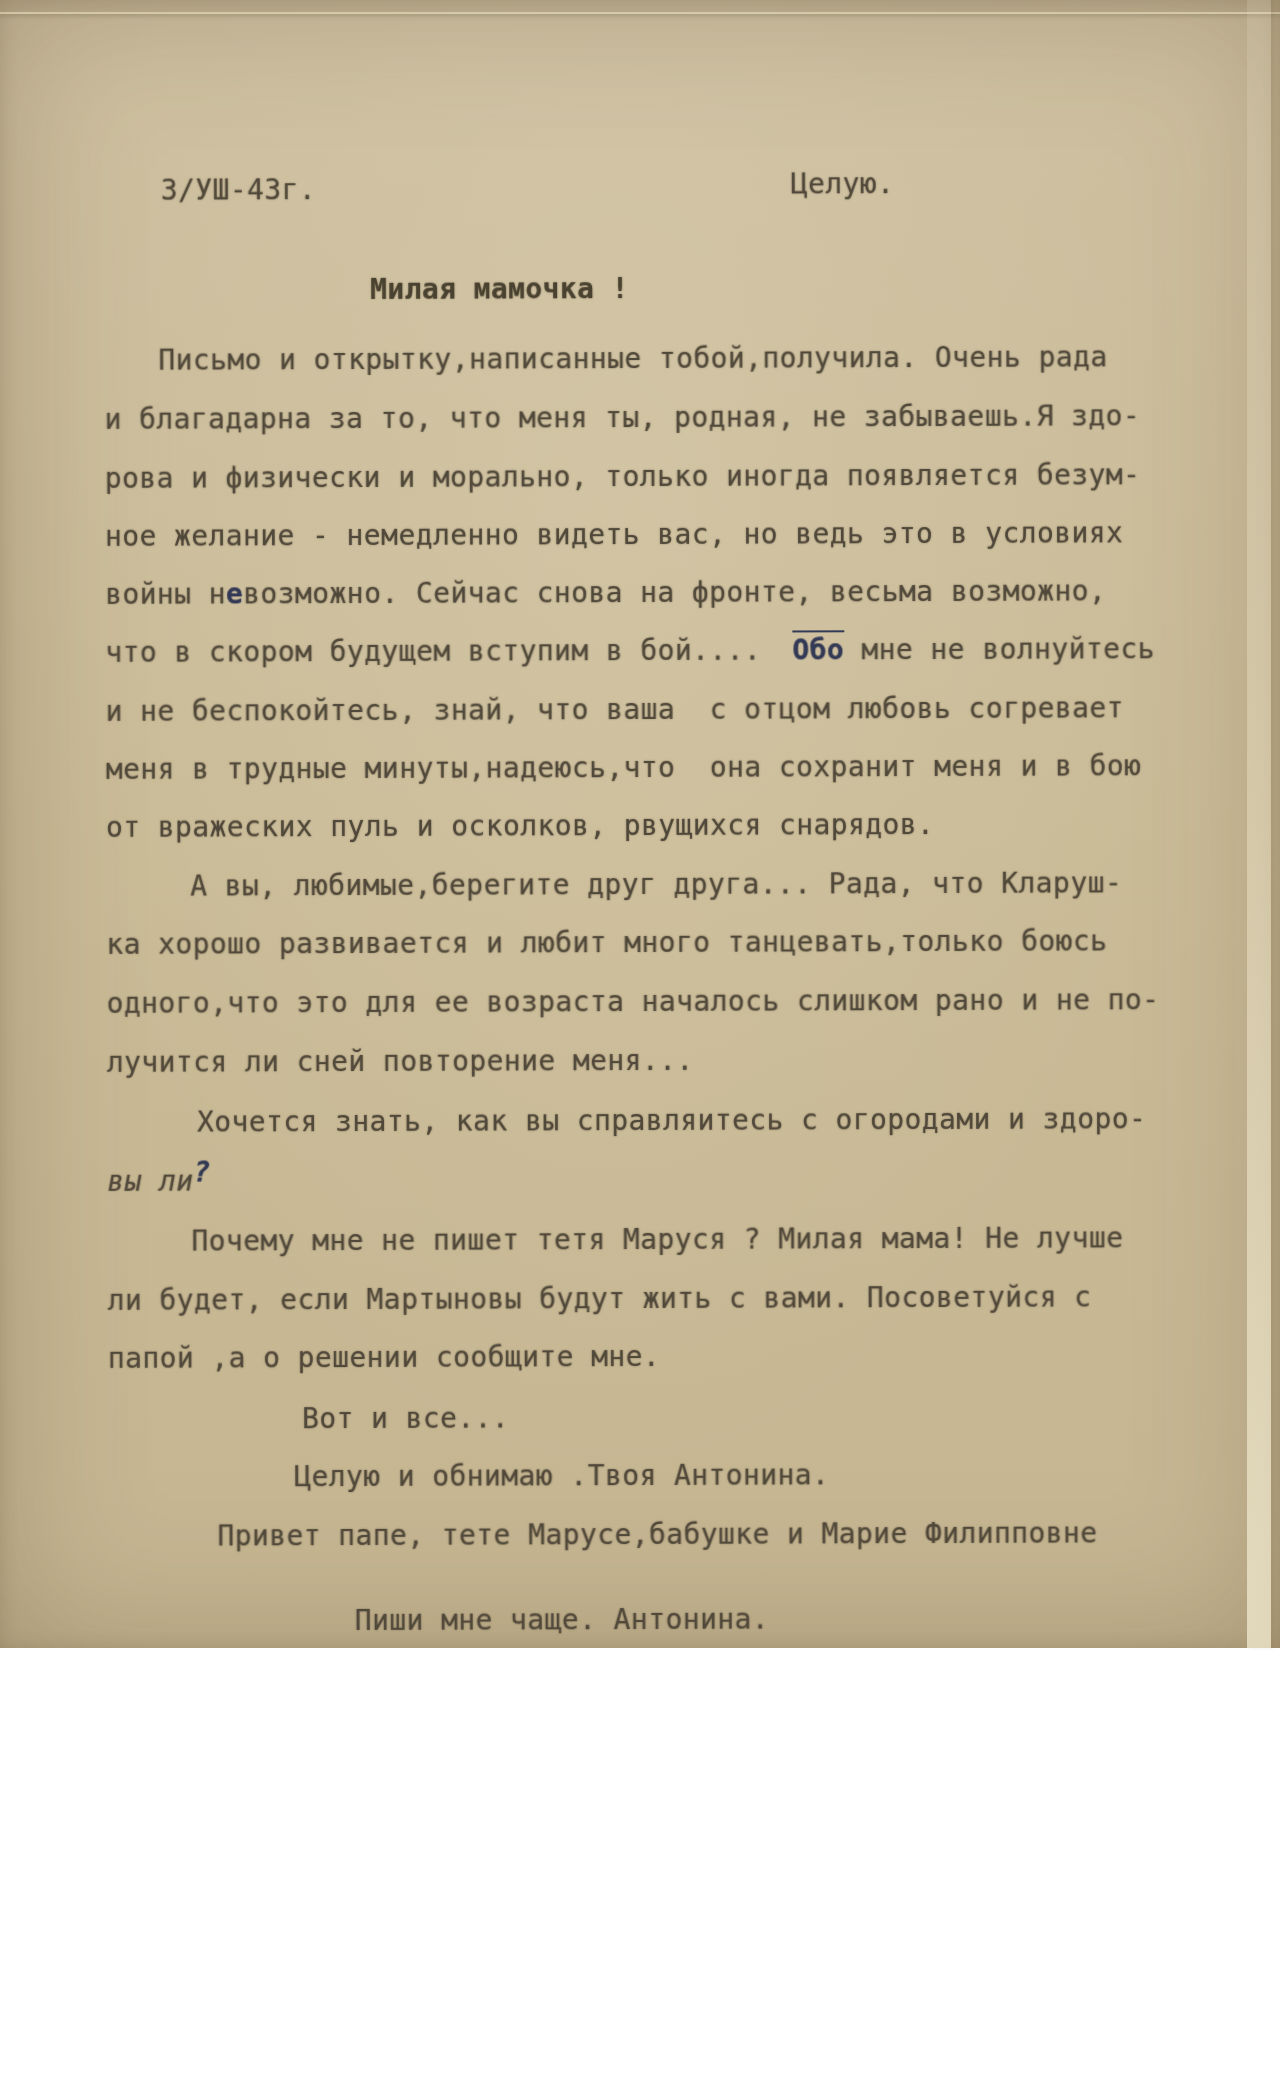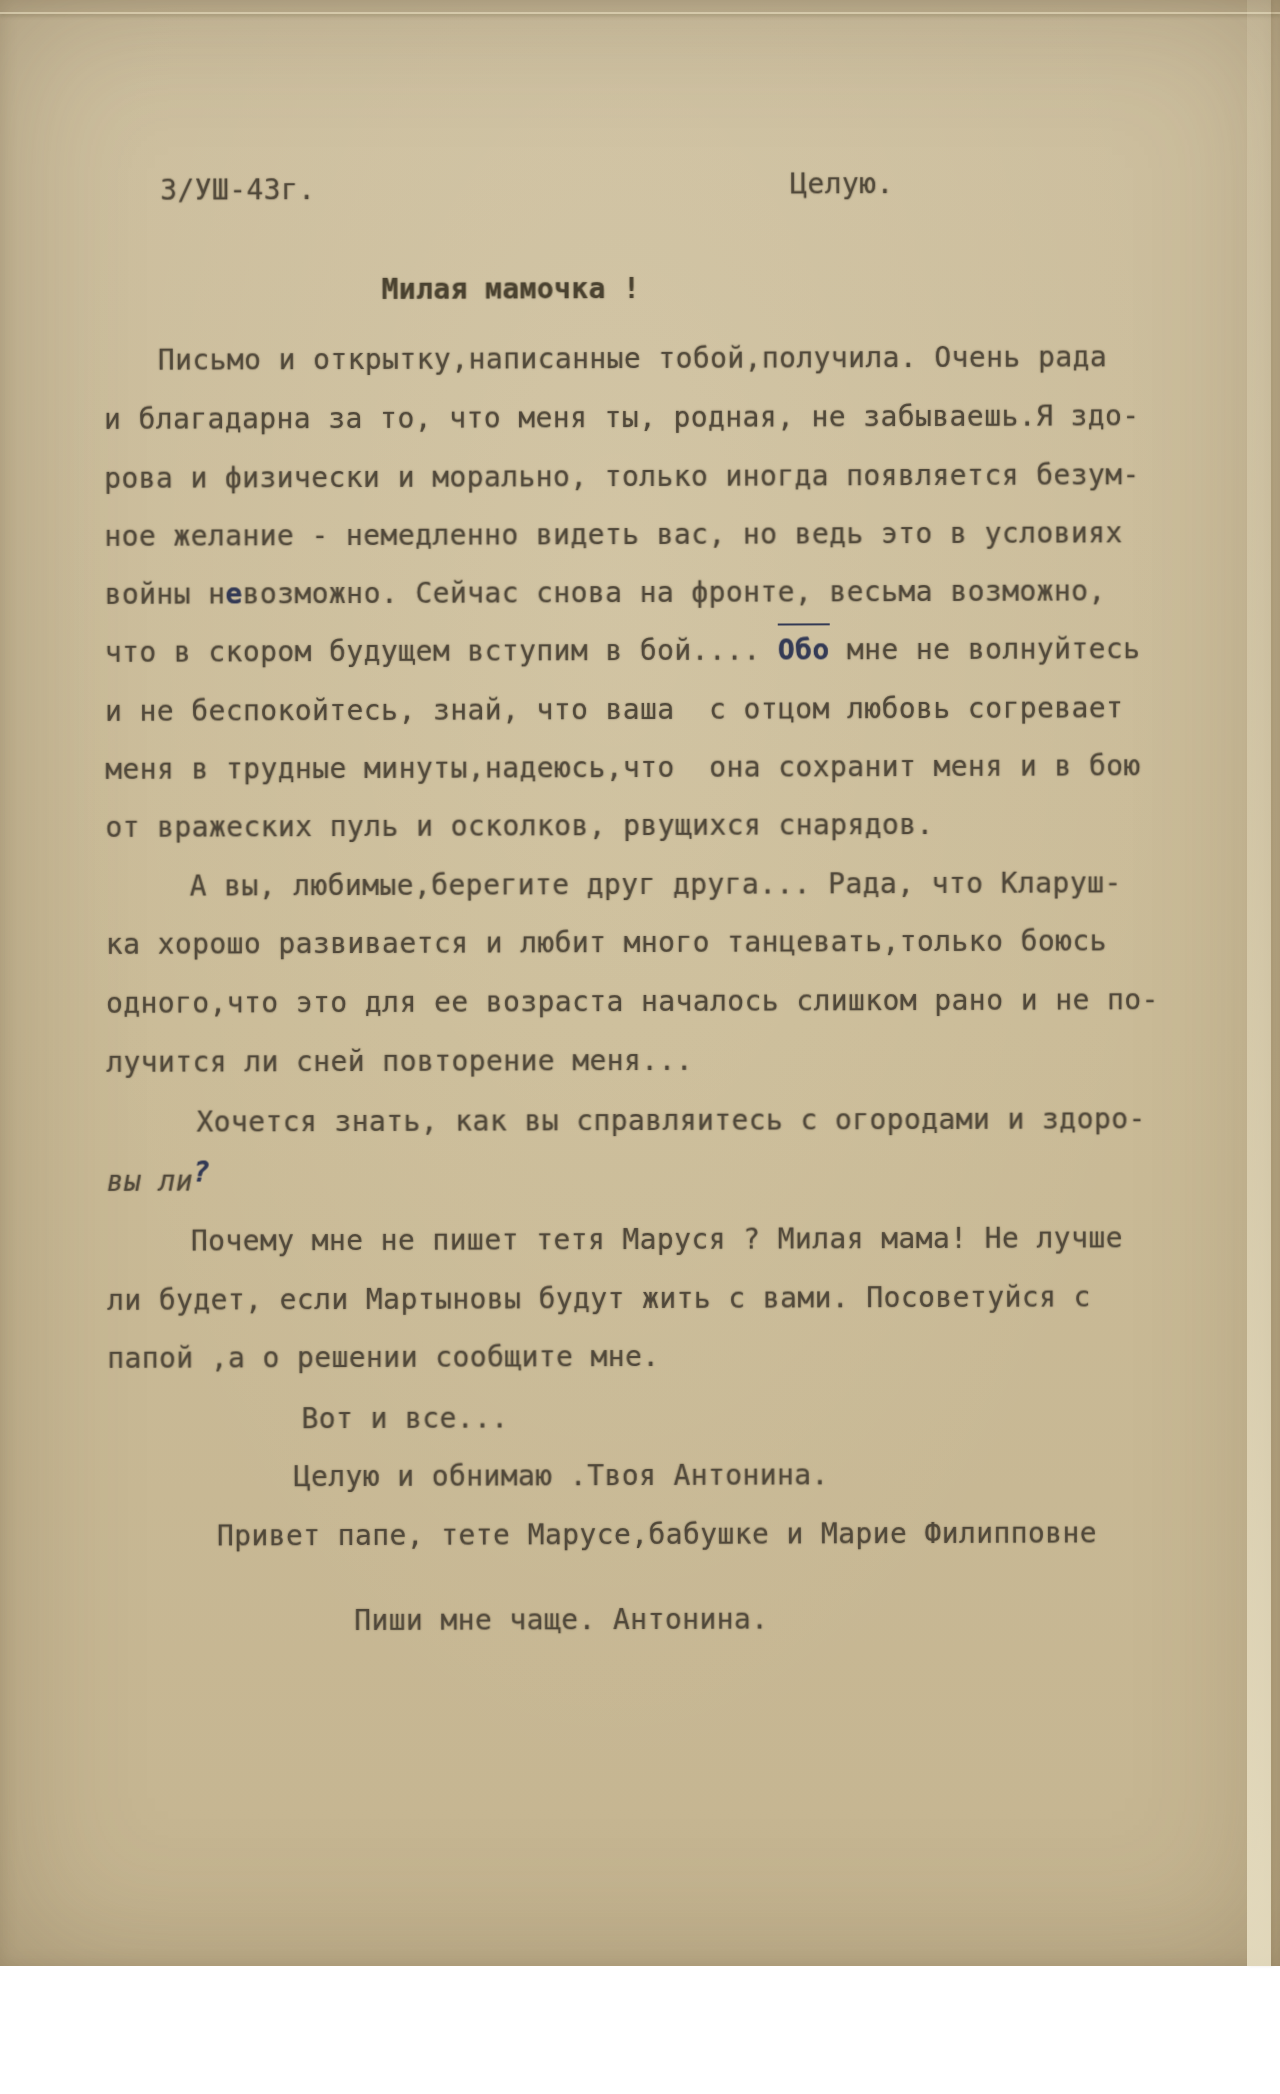--- a/index.html
+++ b/index.html
@@ -6,21 +6,21 @@
     margin: 0;
     padding: 0;
     width: 1280px;
     height: 2094px;
     overflow: hidden;
     font-family: "DejaVu Sans Mono", "Liberation Mono", monospace;
   }
   .photo {
     position: relative;
     width: 1280px;
-    height: 1966px;
+    height: 1648px;
     background:
       radial-gradient(ellipse at 48% 30%, rgba(255,250,228,0.12), rgba(255,250,228,0) 62%),
       linear-gradient(180deg, #cdbf9f 0%, #cabb97 52%, #c5b591 100%);
     box-shadow: inset 0 0 140px rgba(82,66,38,0.28), inset 0 0 18px rgba(82,66,38,0.18);
   }
   
   .crease-top {
     position: absolute;
     left: 0; top: 0;
     width: 100%; height: 12px;
@@ -54,37 +54,37 @@
     filter: blur(0.3px);
     white-space: pre;
   }
   .line { position: absolute; }
   .salutation { font-weight: bold; color: #4a4230; }
   .hand-ink {
     color: #333a55;
     text-shadow: 0 0 1px rgba(40,45,80,0.8);
     font-weight: bold;
   }
-  .hand-overline { border-top: 2px solid #333a55; padding-top: 8px; }
+  .hand-overline { border-top: 2px solid #333a55; padding-top: 1px; margin-left: 14px; }
   .hand-raised { position: relative; top: -9px; }
 </style>
 </head>
 <body>
 
 <div class="photo">
   <div class="crease-top"></div>
   <div class="edge-right"></div>
   <div class="edge-right-outside"></div>
 
   <div class="letter">
 
     <div class="line" style="left:163px; top:172px;">3/УШ-43г.</div>
     <div class="line" style="left:793px; top:168px;">Целую.</div>
 
-    <div class="line salutation" style="left:384px; top:272px;">Милая мамочка !</div>
+    <div class="line salutation" style="left:372px; top:272px;">Милая мамочка !</div>
 
     <div class="line" style="left:160px; top:342px;">Письмо и открытку,написанные тобой,получила. Очень рада</div>
     <div class="line" style="left:106px; top:401px;">и благадарна за то, что меня ты, родная, не забываешь.Я здо-</div>
     <div class="line" style="left:106px; top:460px;">рова и физически и морально, только иногда появляется безум-</div>
     <div class="line" style="left:106px; top:518px;">ное желание - немедленно видеть вас, но ведь это в условиях</div>
 
     <div class="line" style="left:106px; top:576px;"><span>войны н</span><span class="hand-ink">е</span><span>возможно. Сейчас снова на фронте, весьма возможно,</span></div>
 
     <div class="line" style="left:106px; top:634px;"><span>что в скором будущем вступим в бой.... </span><span class="hand-ink hand-overline">Обо</span><span> мне не волнуйтесь</span></div>
 

